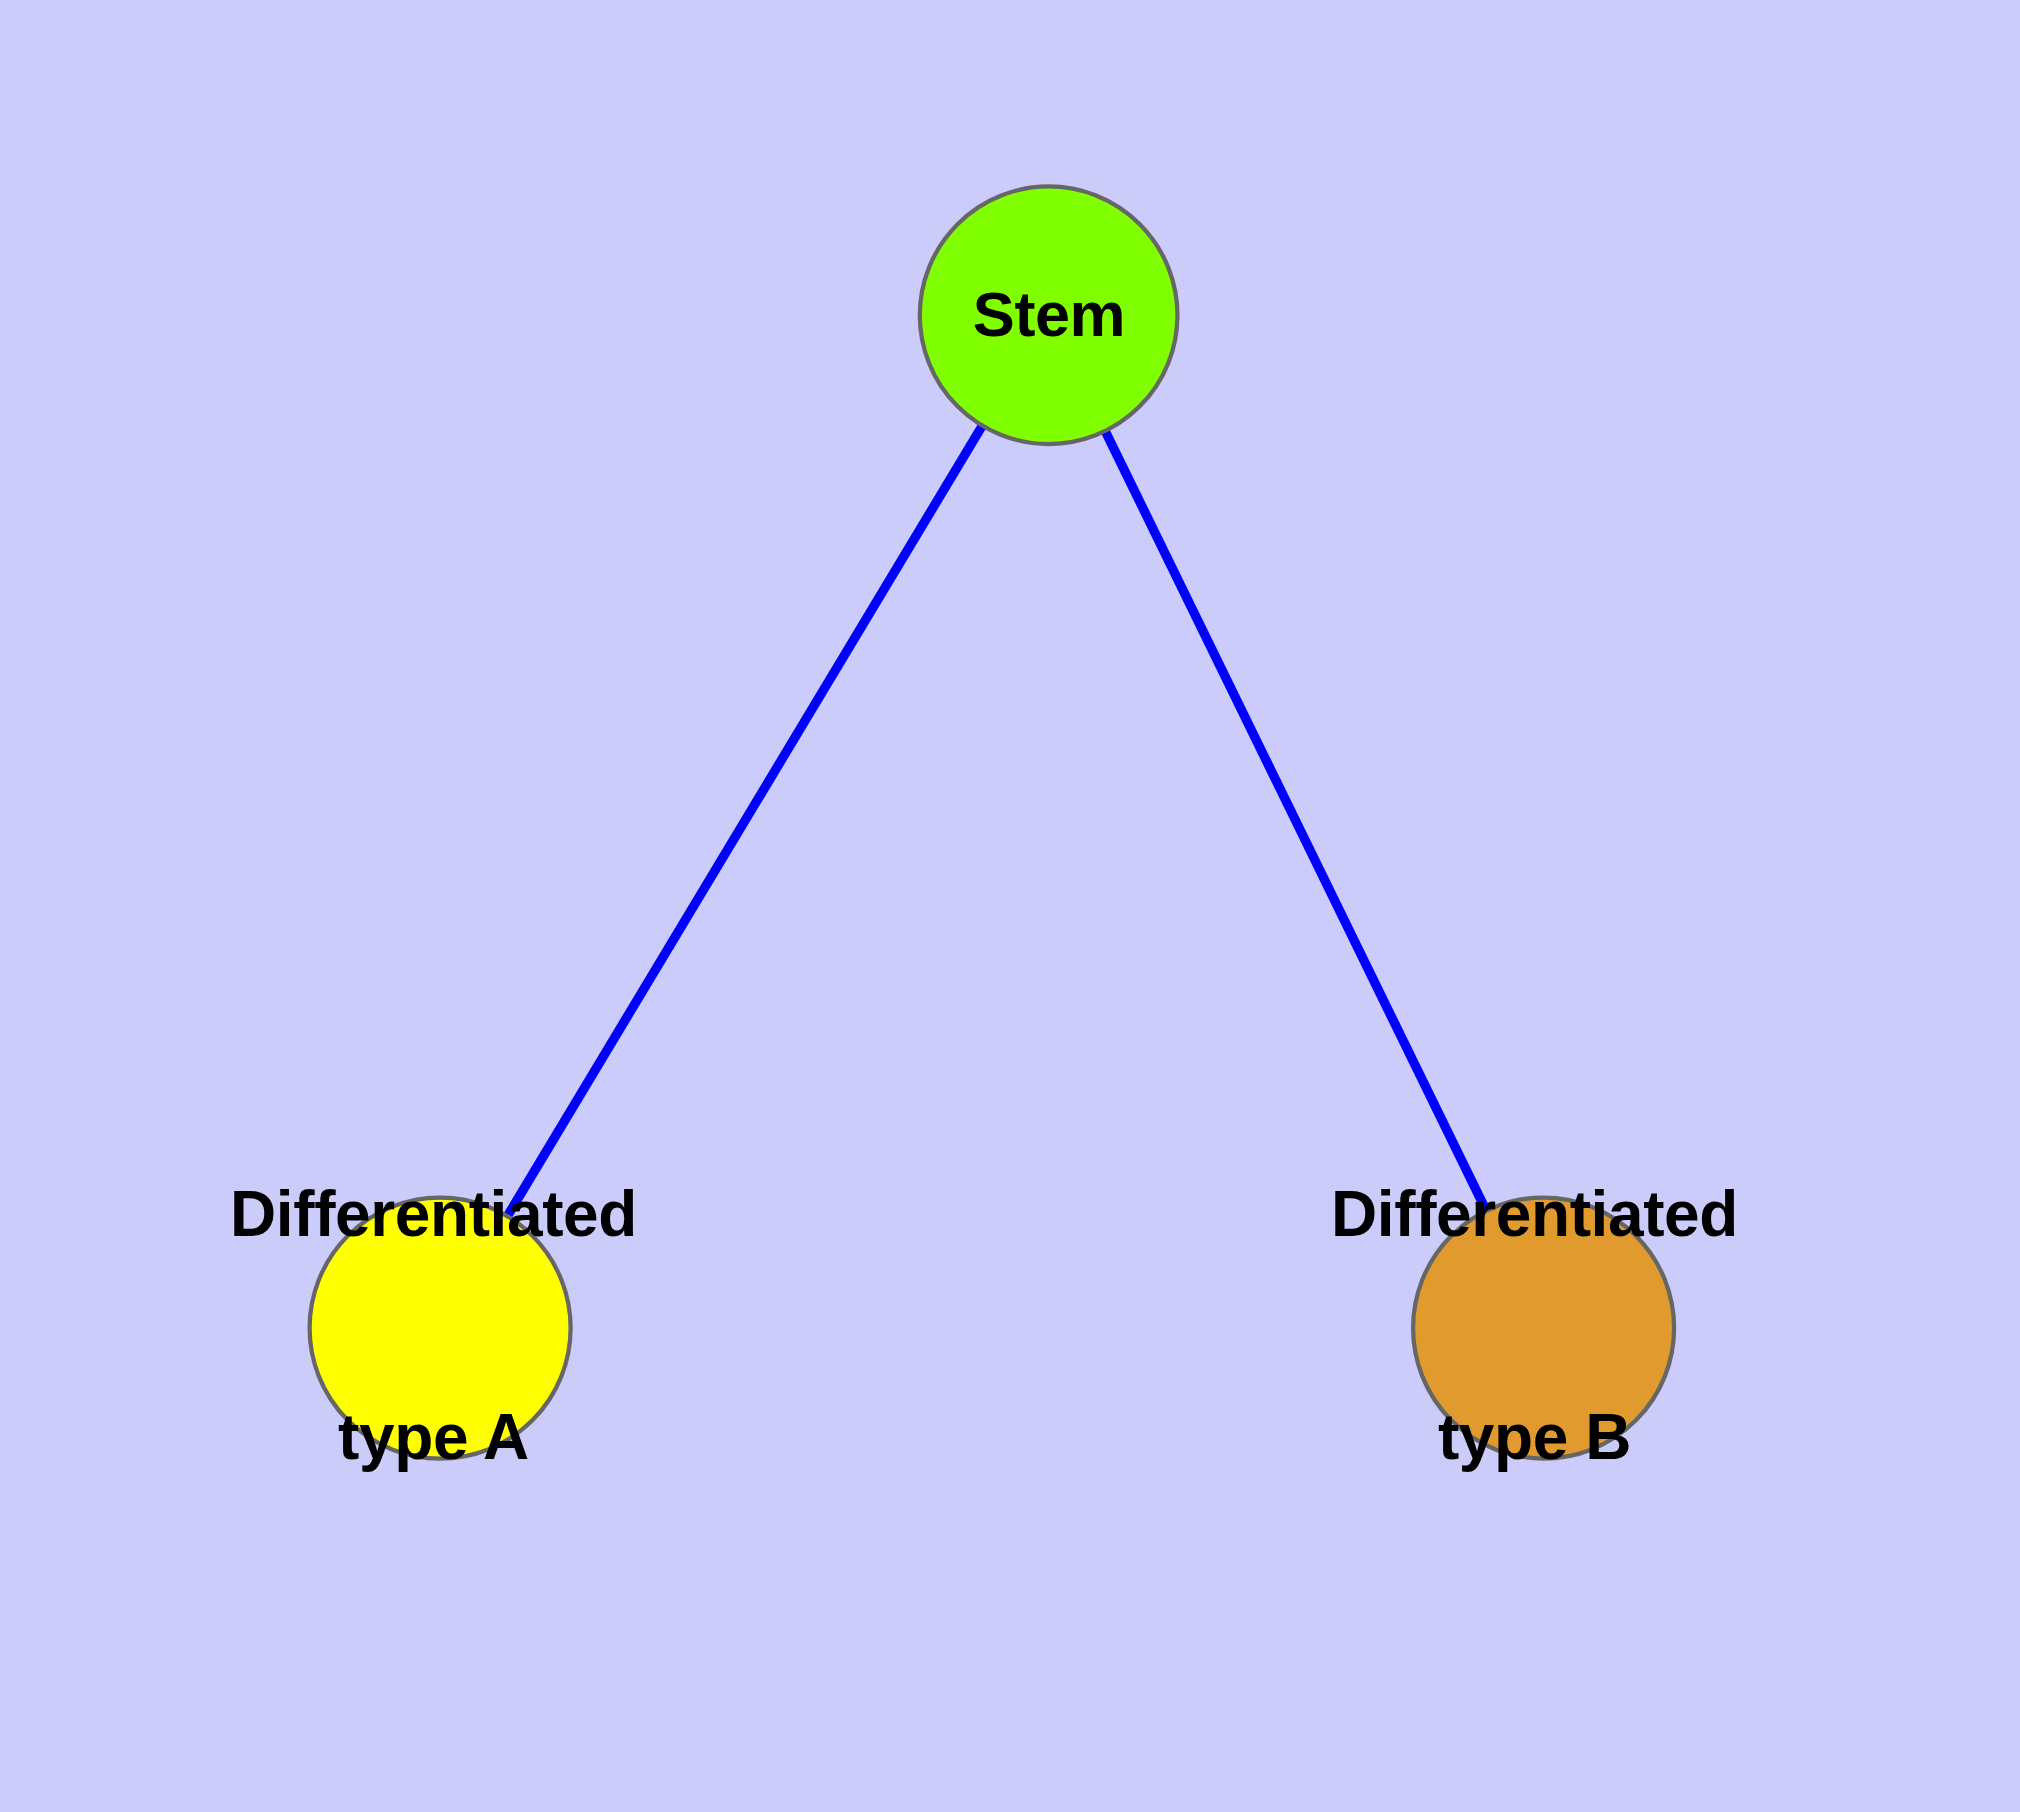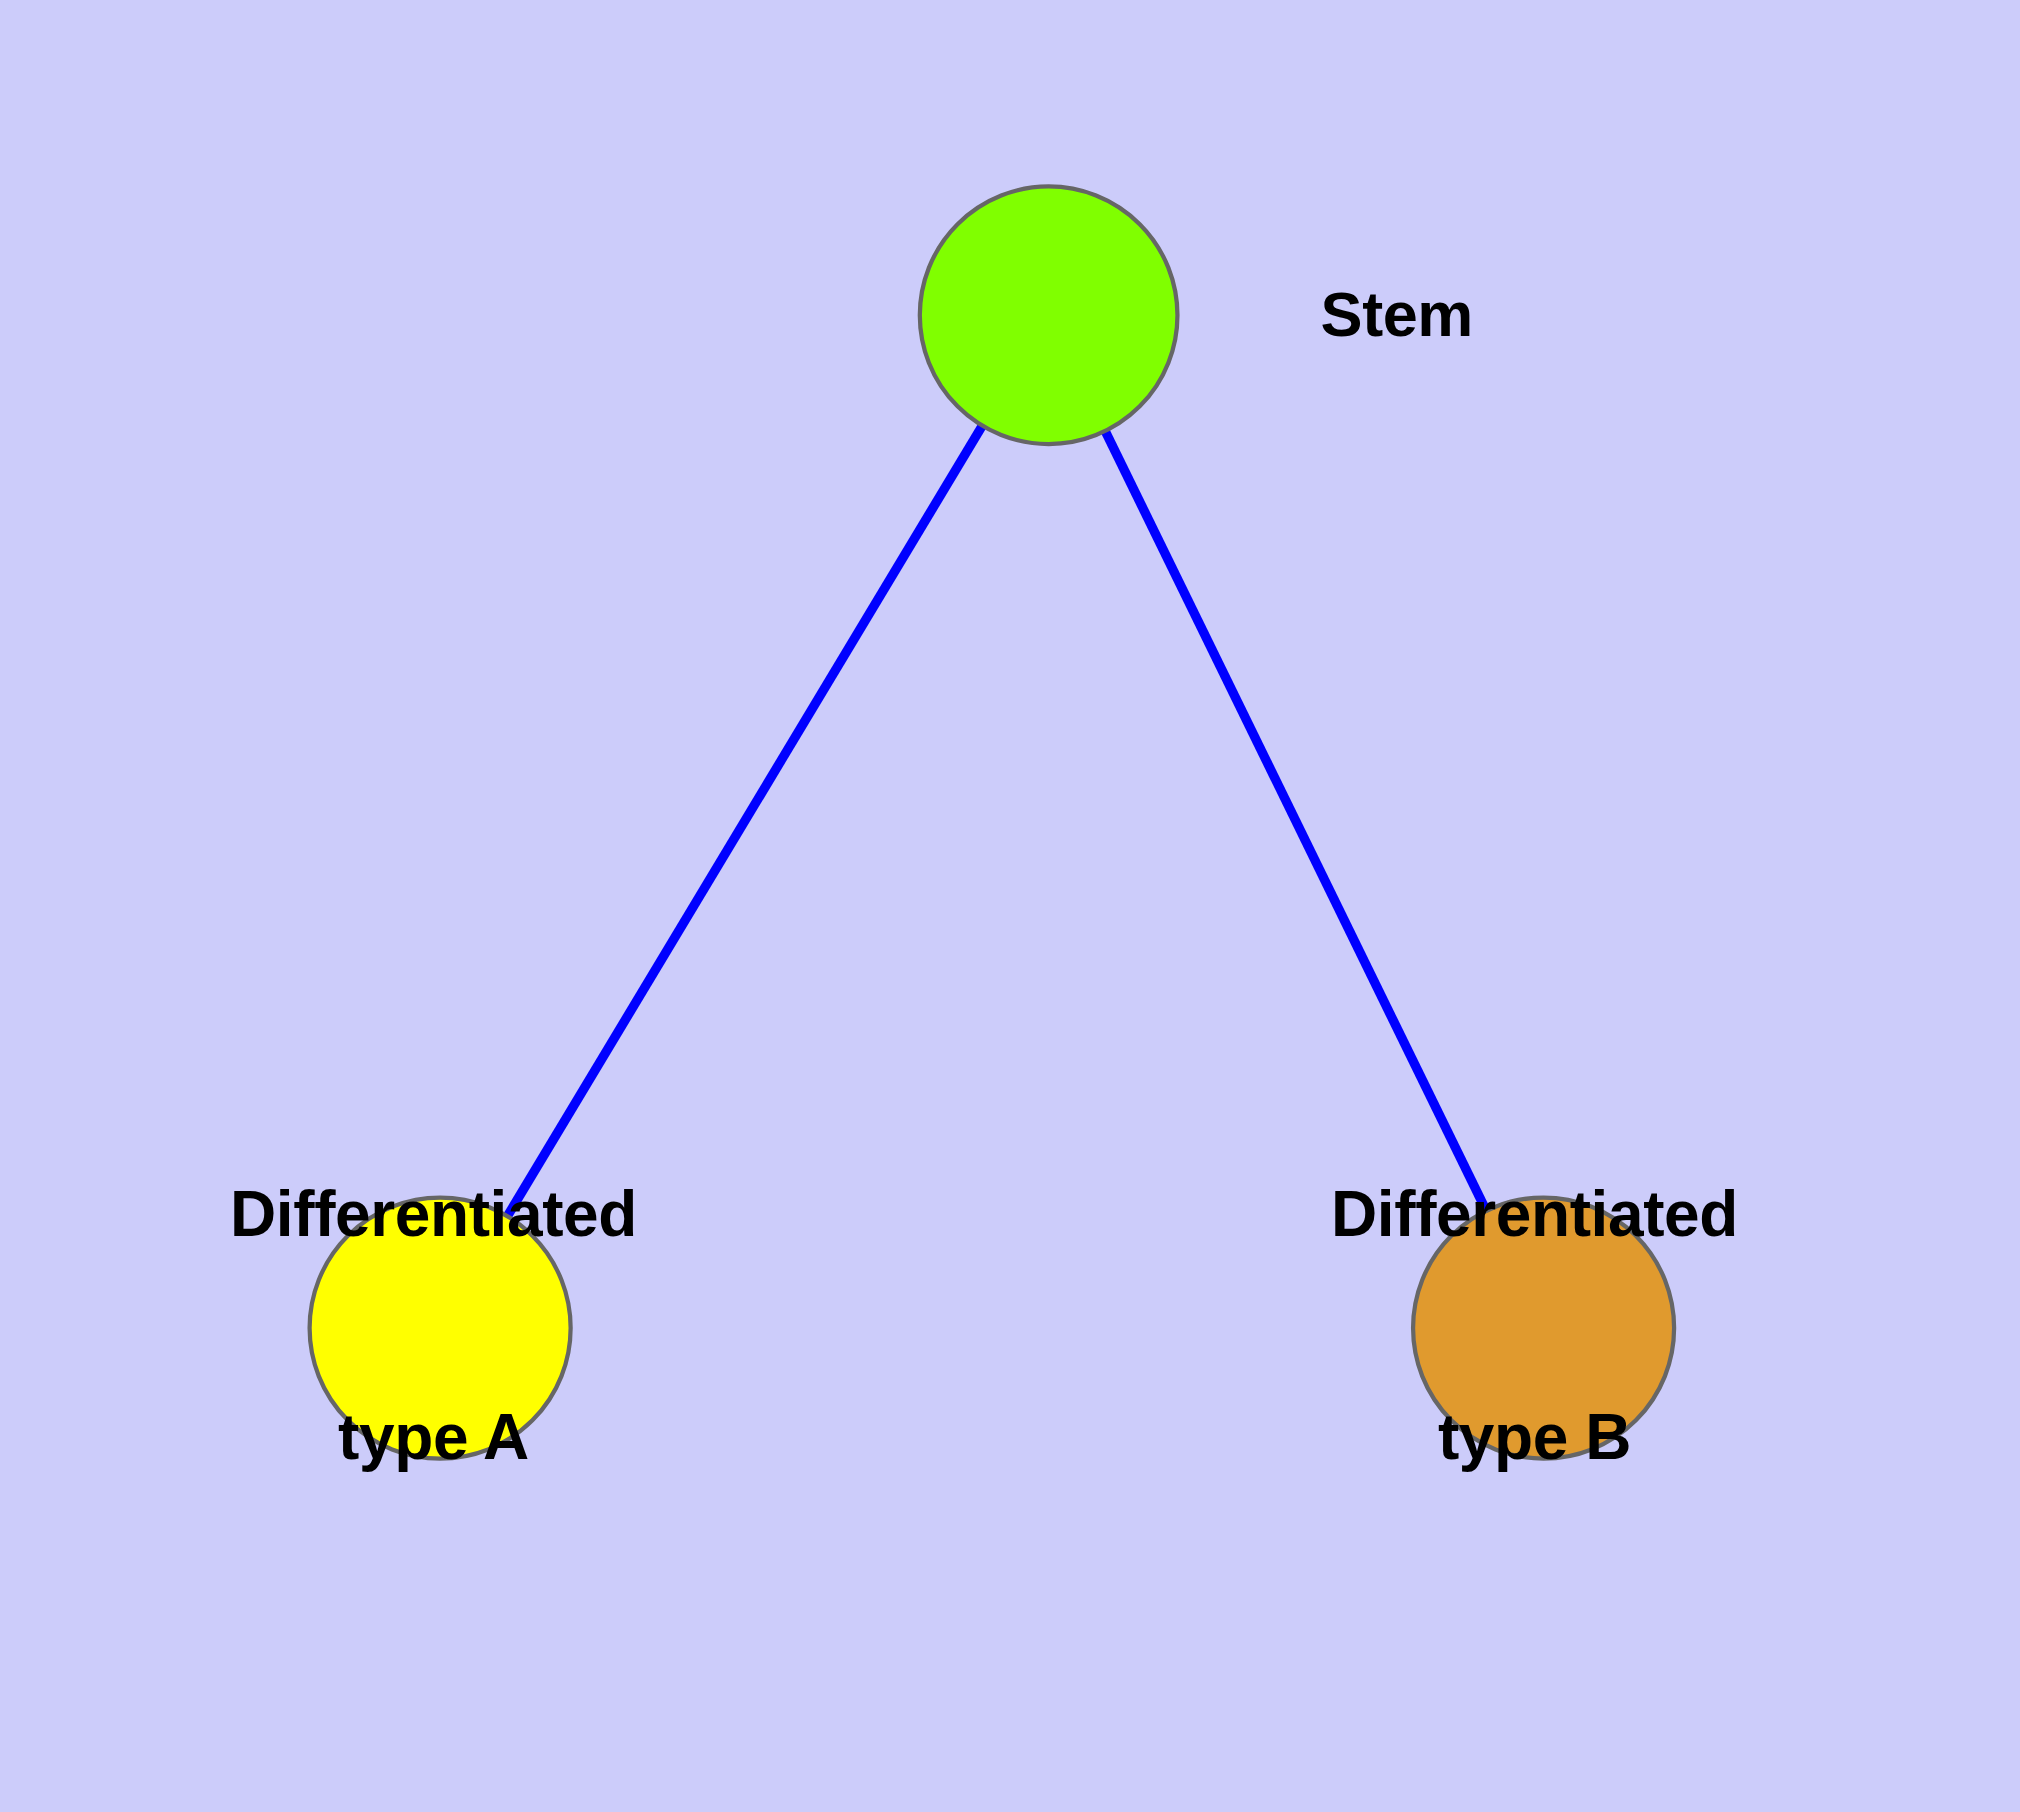--- a/index.html
+++ b/index.html
@@ -71,21 +71,21 @@
       <line class="edge-line" x1="1237" y1="372" x2="1821" y2="1567" stroke="#0000ff" stroke-width="11"></line>
     </g>
 
     <g>
       <circle class="node-circle" cx="1237" cy="372" r="152" fill="#80ff00" stroke="#666666"></circle>
       <circle class="node-circle" cx="519" cy="1567" r="154" fill="#ffff00" stroke="#666666"></circle>
       <circle class="node-circle" cx="1821" cy="1567" r="154" fill="#e09a2e" stroke="#666666"></circle>
     </g>
   </svg>
 
-  <div class="node-label" id="label-stem" style="left:625px; top:315px; width:848px; transform:translateY(-50%);text-align:right;">Stem</div>
+  <div class="node-label" id="label-stem" style="left:625px; top:315px; width:848px; transform:translateY(-50%);">Stem</div>
 
   <div class="node-label" id="label-diffa" style="left:-75px; top:1326px; width:1017px; transform:translateY(-50%);">
     <div>Differentiated</div>
     <div>type A</div>
   </div>
 
   <div class="node-label" id="label-diffb" style="left:1026px; top:1326px; width:1017px; transform:translateY(-50%);">
     <div>Differentiated</div>
     <div>type B</div>
   </div>

